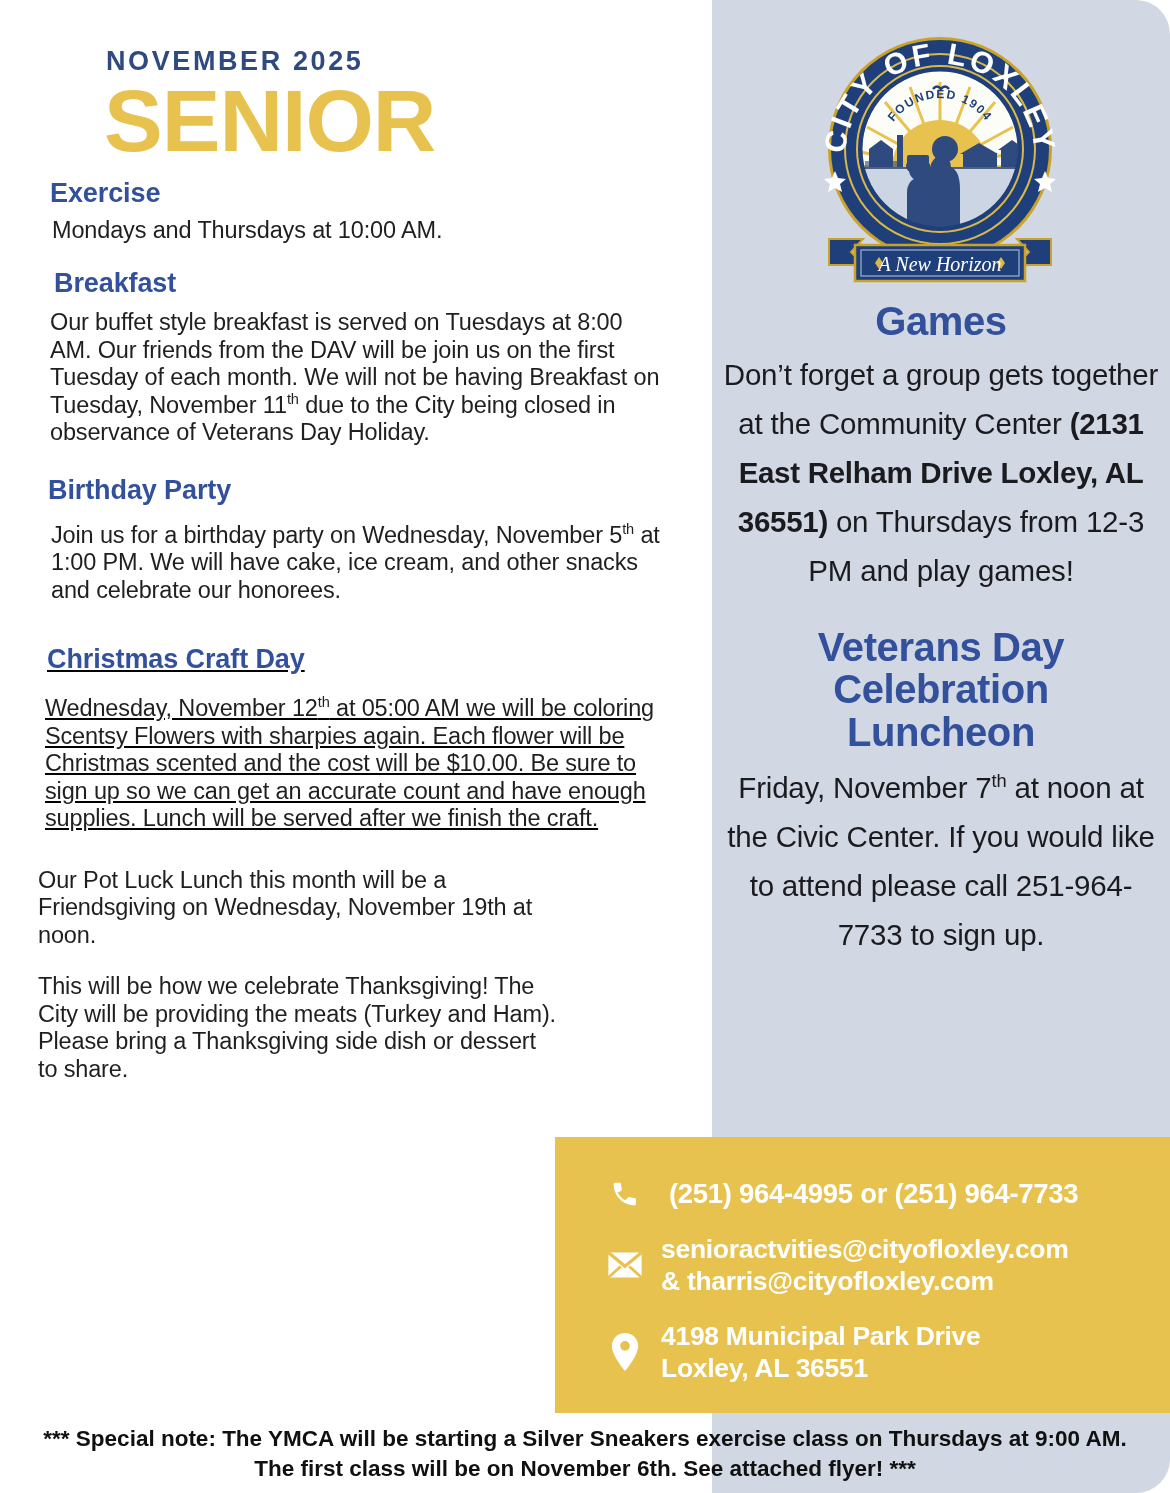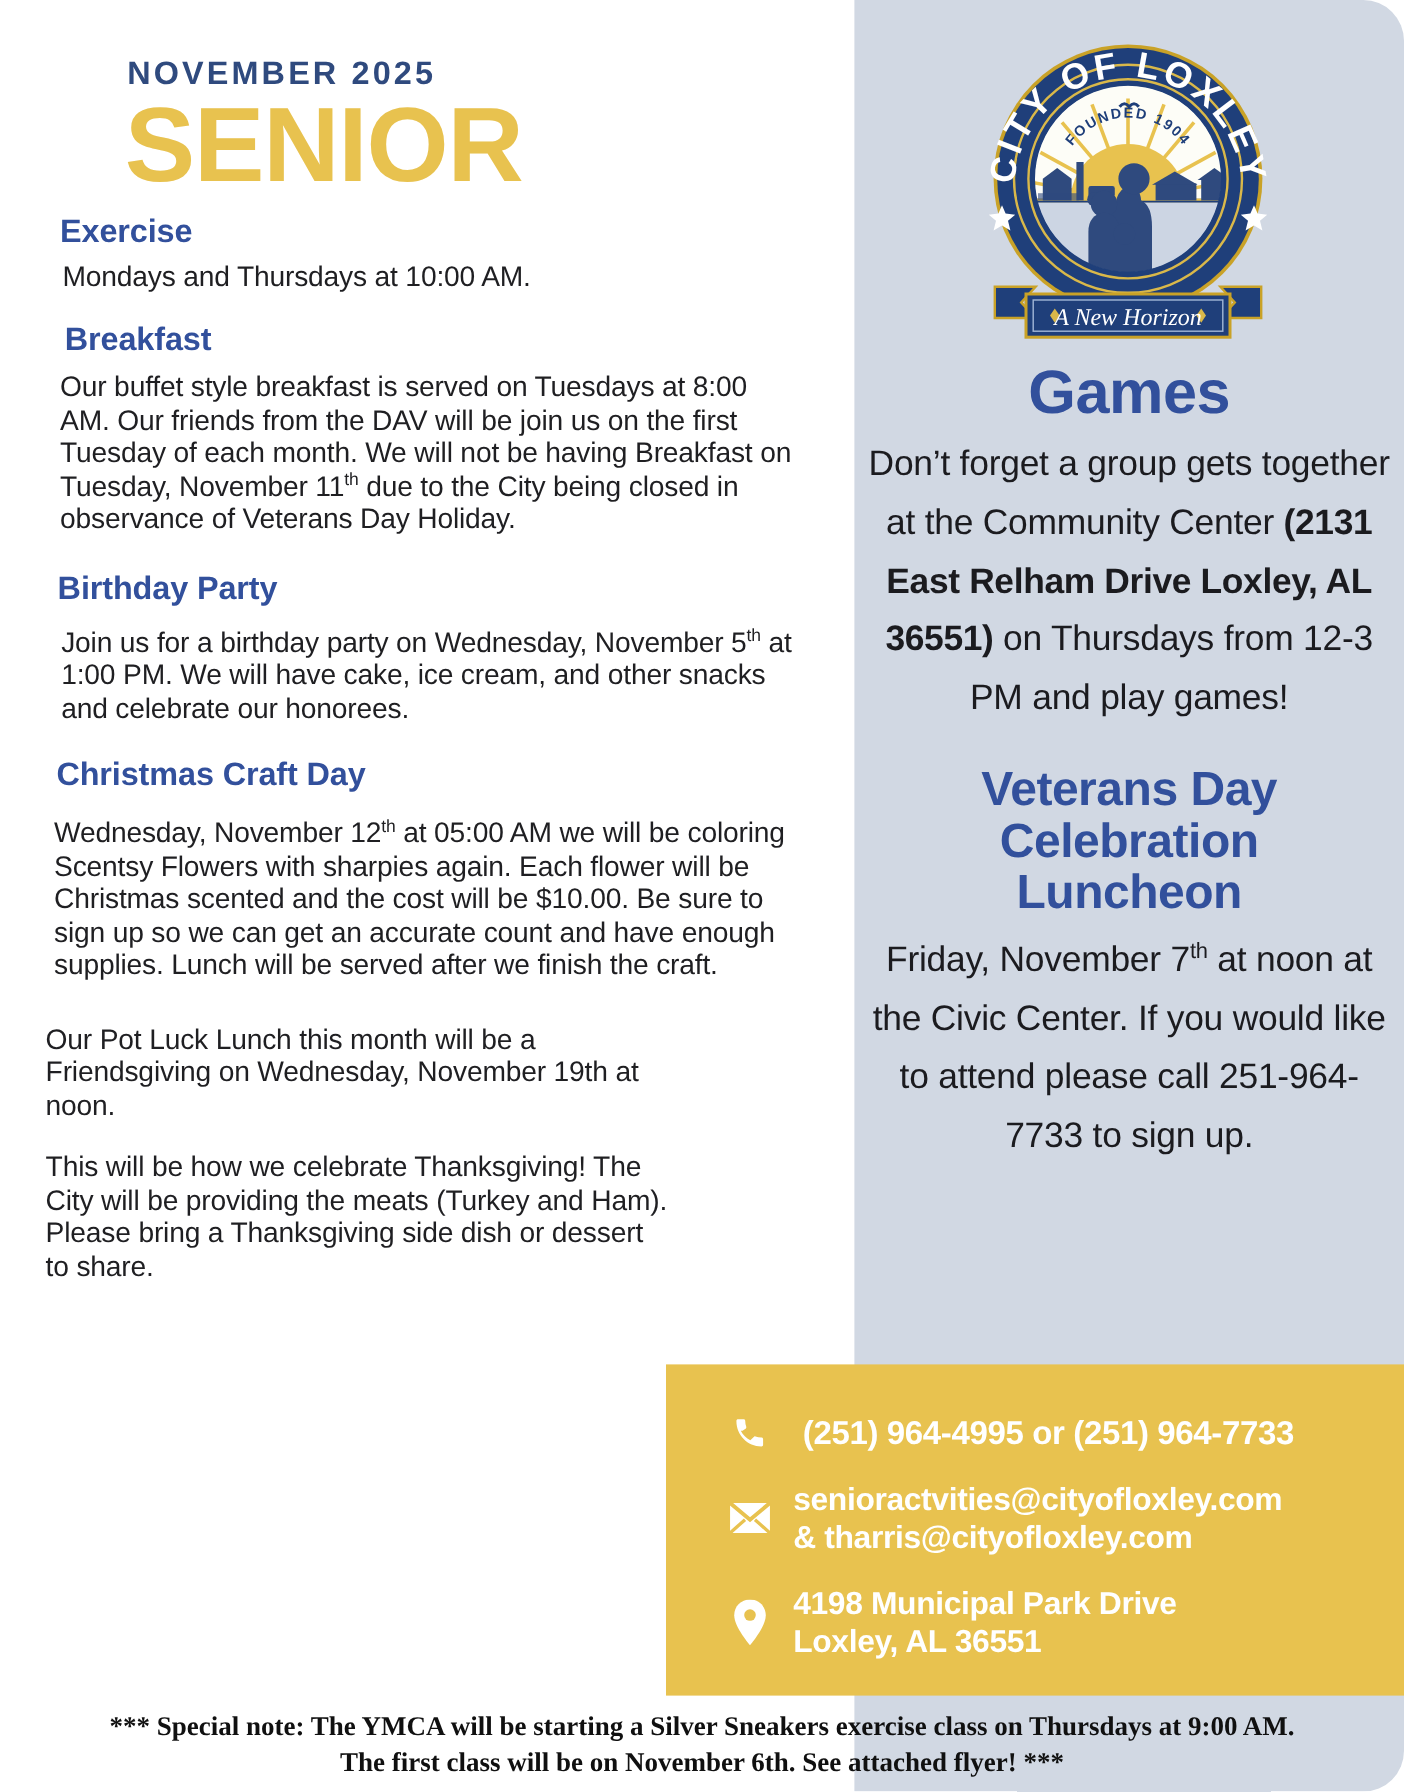--- a/index.html
+++ b/index.html
@@ -80,21 +80,21 @@
   #sec-exercise h2 { margin-left: 14px; }
   #sec-exercise p  { margin-left: 16px; margin-top: 8px; }
 
   #sec-breakfast h2 { margin-left: 18px; }
   #sec-breakfast p  { }
 
   #sec-birthday { margin-top: 28px; }
   #sec-birthday h2 { margin-left: 12px; }
   #sec-birthday p  { margin-left: 15px; margin-top: 16px; }
 
-  #sec-craft { margin-top: 26px; }
+  #sec-craft { margin-top: 40px; text-decoration: underline; }
   #sec-craft h2 { margin-left: 11px; }
   #sec-craft p  { margin-left: 9px; margin-top: 20px; }
 
   #sec-friends { margin-top: 34px; }
   #sec-friends h2 { margin-left: 1px; }
   #sec-friends p  { margin-left: 2px; margin-top: 12px; width: 520px; }
   #sec-friends p.p2 { margin-top: 24px; }
 
   
   .logo-wrap {
@@ -107,21 +107,21 @@
   
   .right-content {
     position: absolute;
     left: 722px; top: 300px;
     width: 438px;
     text-align: center;
   }
   .rhead {
     color: #32509c;
     font-weight: 700;
-    font-size: 51px;
+    font-size: 40px;
     line-height: 1.07;
     letter-spacing: -0.4px;
   }
   .rhead.big {
     font-size: 40px;
   }
   .rbody {
     color: #1b1b1f;
     font-size: 29.5px;
     line-height: 1.66;
@@ -163,21 +163,21 @@
     margin-left: 10px;
   }
   #contact-phone .ctext { font-size: 27.5px; margin-left: 18px; }
 
   
   .footer {
     position: absolute;
     left: 0; top: 1424px;
     width: 1170px;
     text-align: center;
-    font-family: Liberation Serif, serif;
+    font-family: Liberation Sans, sans-serif;
     font-weight: 700;
     font-size: 22.5px;
     line-height: 1.32;
     color: #101010;
   }
 </style>
 </head>
 <body>
 
 <div id="flyer">

